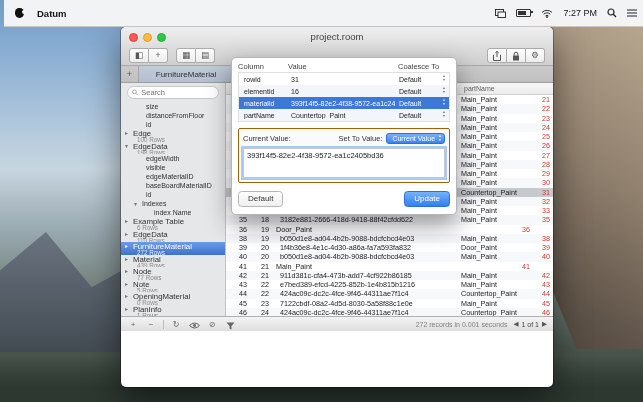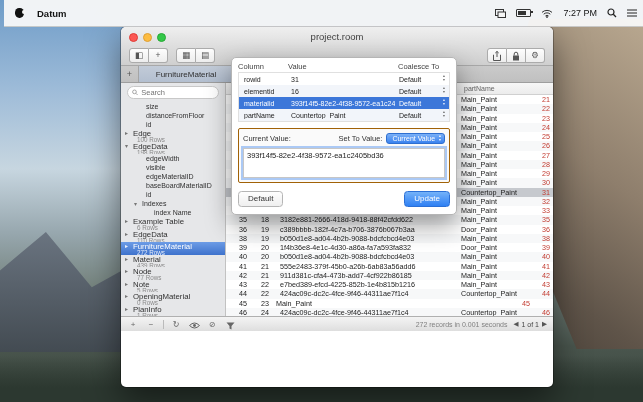--- a/index.html
+++ b/index.html
@@ -422,21 +422,20 @@
             <div class="trow">
               <span class="c r">35</span>
               <span class="c e">18</span>
               <span class="c m">3182e881-2666-418d-9418-88f42cfdd622</span>
               <span class="c p">Main_Paint</span>
               <span class="c g">35</span>
             </div>
             <div class="trow">
               <span class="c r">36</span>
               <span class="c e">19</span>
-              <span class="c m">c389bbbb-182f-4c7a-b706-3876b067b3aa</span>
               <span class="c p">Door_Paint</span>
               <span class="c g">36</span>
             </div>
             <div class="trow">
               <span class="c r">38</span>
               <span class="c e">19</span>
               <span class="c m">b050d1e8-ad04-4b2b-9088-bdcfcbcd4e03</span>
               <span class="c p">Main_Paint</span>
               <span class="c g">38</span>
             </div>
@@ -450,21 +449,20 @@
             <div class="trow">
               <span class="c r">40</span>
               <span class="c e">20</span>
               <span class="c m">b050d1e8-ad04-4b2b-9088-bdcfcbcd4e03</span>
               <span class="c p">Main_Paint</span>
               <span class="c g">40</span>
             </div>
             <div class="trow">
               <span class="c r">41</span>
               <span class="c e">21</span>
-              <span class="c m">555e2483-379f-45b0-a26b-6ab83a56add6</span>
               <span class="c p">Main_Paint</span>
               <span class="c g">41</span>
             </div>
             <div class="trow">
               <span class="c r">42</span>
               <span class="c e">21</span>
               <span class="c m">911d381c-cfa4-473b-add7-4cf922b86185</span>
               <span class="c p">Main_Paint</span>
               <span class="c g">42</span>
             </div>
@@ -478,20 +476,21 @@
             <div class="trow">
               <span class="c r">44</span>
               <span class="c e">22</span>
               <span class="c m">424ac09c-dc2c-4fce-9f46-44311ae7f1c4</span>
               <span class="c p">Countertop_Paint</span>
               <span class="c g">44</span>
             </div>
             <div class="trow">
               <span class="c r">45</span>
               <span class="c e">23</span>
+              <span class="c m">7122cbdf-08a2-4d5d-8030-5a58f88c1e0e</span>
               <span class="c p">Main_Paint</span>
               <span class="c g">45</span>
             </div>
             <div class="trow">
               <span class="c r">46</span>
               <span class="c e">24</span>
               <span class="c m">424ac09c-dc2c-4fce-9f46-44311ae7f1c4</span>
               <span class="c p">Countertop_Paint</span>
               <span class="c g">46</span>
             </div>

